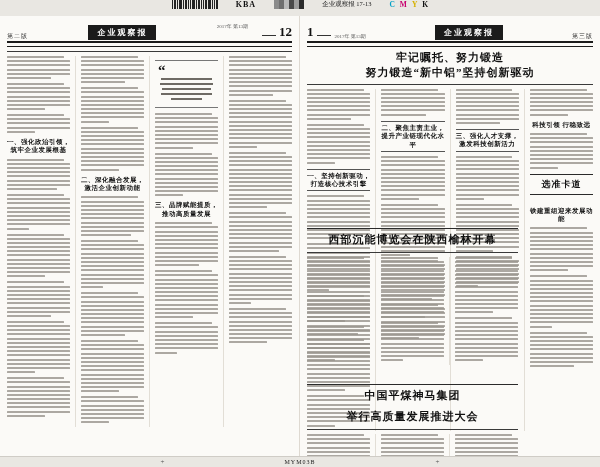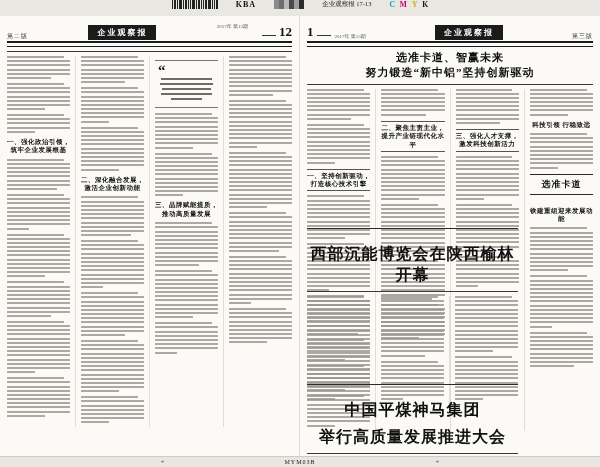--- a/index.html
+++ b/index.html
@@ -177,24 +177,24 @@
   }
   .pullquote .qline {
     height: 2px;
     background: #6f6b65;
     margin: 3px auto 3px;
   }
 
   .banner {
     text-align: center;
     font-weight: bold;
-    font-size: 16px;
+    font-size: 11px;
     color: #111;
     letter-spacing: 1px;
-    padding: 15px 0 2px;
+    padding: 3px 0 2px;
     border-top: 1px solid #2a2a2a;
     margin-top: 4px;
   }
   .banner.no-rule { border-top: none; }
 
   .sidebar-title {
     text-align: center;
     font-weight: bold;
     font-size: 9px;
     color: #111;
@@ -652,21 +652,21 @@
             <div class="num">1</div>
             <div class="dash"></div>
           </div>
           <div class="mast-meta">2017年 第13期</div>
         </div>
         <div class="mast-badge">企业观察报</div>
         <div class="mast-side">第三版</div>
       </div>
       <div class="subrule"></div>
 
-      <div class="headline h-r1">选准卡道、智赢未来</div>
+      <div class="headline h-r1">牢记嘱托、努力锻造</div>
       <div class="headline h-r2">努力锻造“新中铝”坚持创新驱动</div>
       <div class="rule-thin"></div>
 
       <div class="cols">
 
         <div class="col">
           <div class="para">
             <div class="ln s90"></div>
               <div class="ln"></div>
               <div class="ln"></div>

